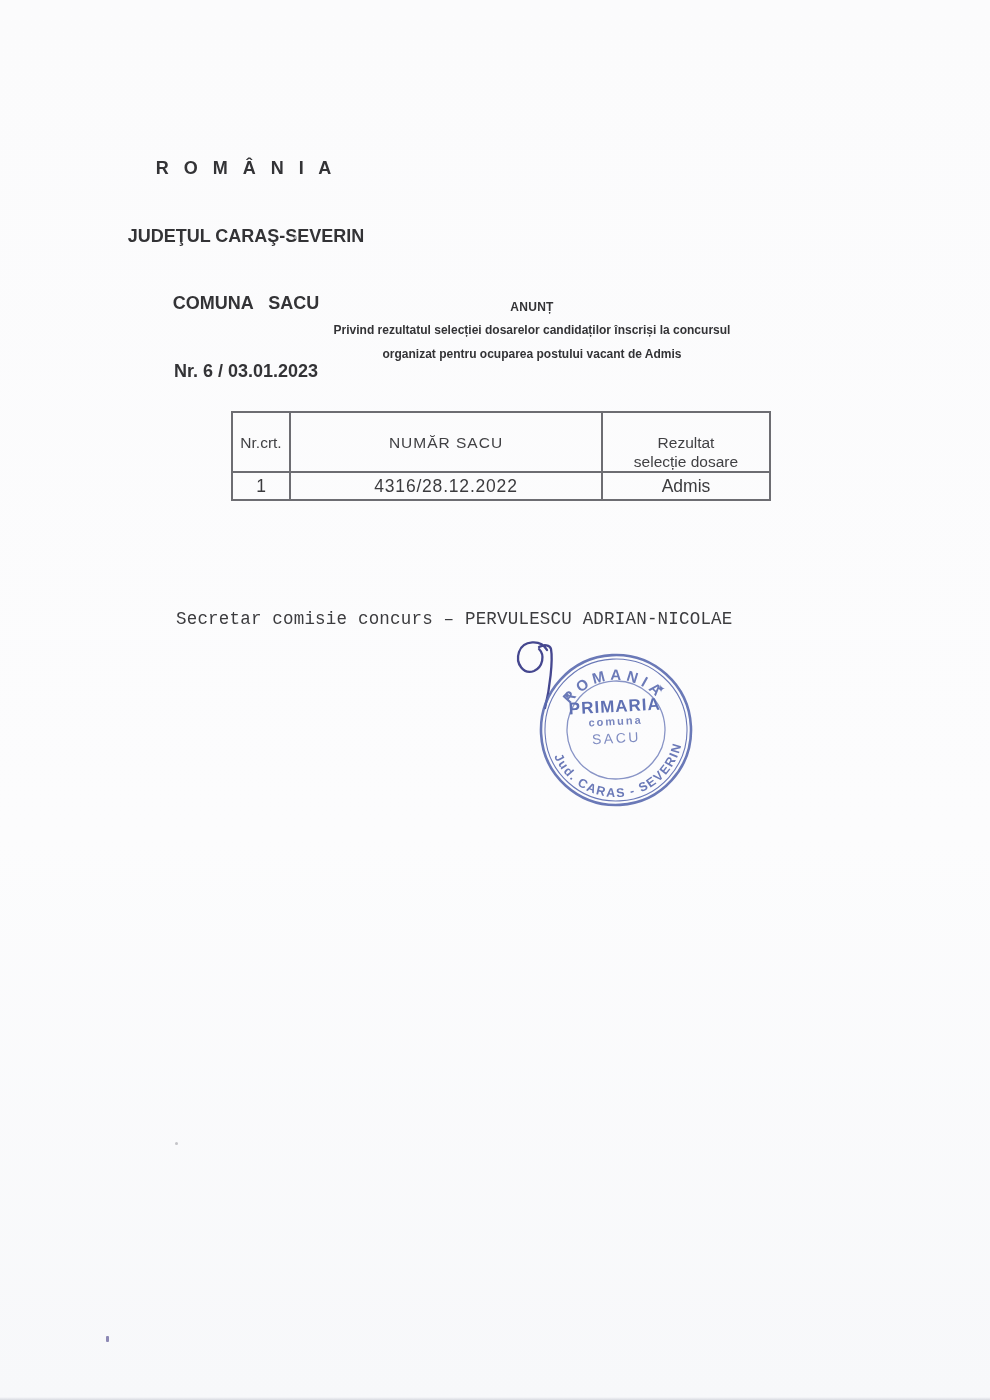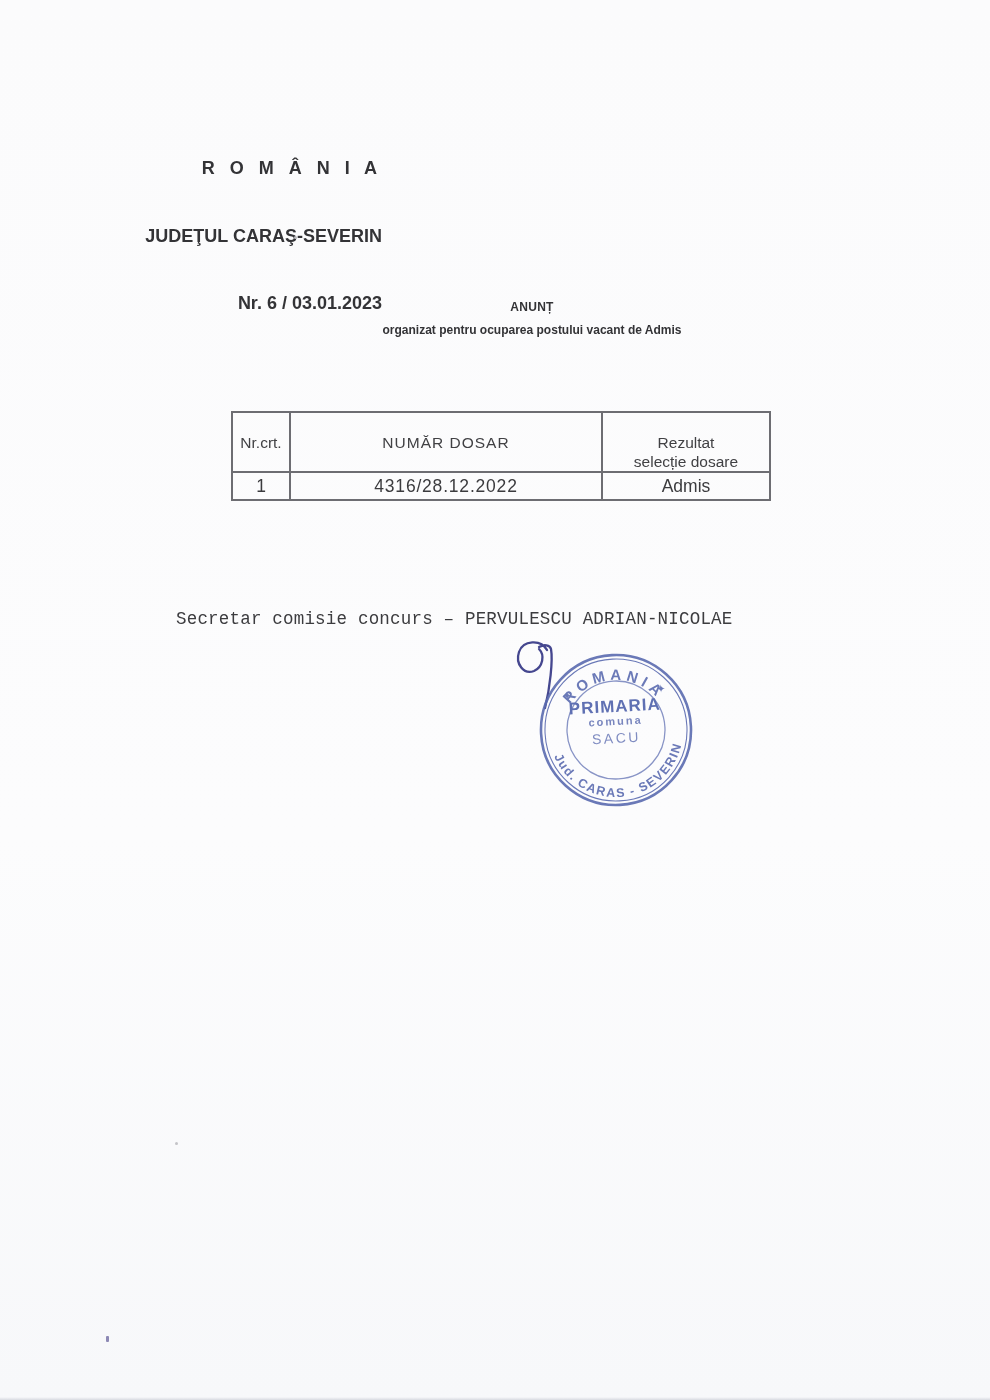--- a/index.html
+++ b/index.html
@@ -19,21 +19,21 @@
     position: absolute;
     inset: 0;
     background: linear-gradient(180deg, #fbfbfc 0%, #fcfcfd 60%, #f7f8fa 100%);
   }
   
   .letterhead {
     position: absolute;
     left: 110px;
     top: 112px;
     width: 272px;
-    text-align: right;
+    text-align: center;
     font-weight: bold;
     font-size: 18px;
     line-height: 22.5px;
     white-space: pre;
     color: #333336;
   }
   .letterhead .country { letter-spacing: 5px; }
   
   .title-block {
     position: absolute;
@@ -114,38 +114,40 @@
   }
 </style>
 </head>
 <body>
 
 <div class="page">
 
   <div class="letterhead">
     <div class="country">R O M Â N I A</div>
     <div>JUDEŢUL CARAŞ-SEVERIN</div>
+    <div>COMUNA   SACU</div>
     <div>Nr. 6 / 03.01.2023</div>
   </div>
 
   <div class="title-block">
     <div class="doc-title">ANUNȚ</div>
+    <div class="doc-subtitle">Privind rezultatul selecției dosarelor candidaților înscriși la concursul</div>
     <div class="doc-subtitle">organizat pentru ocuparea postului vacant de Admis</div>
   </div>
 
   <table class="results-table">
     <colgroup>
       <col style="width:58px">
       <col style="width:312px">
       <col style="width:168px">
     </colgroup>
     <thead>
       <tr>
         <th>Nr.crt.</th>
-        <th class="col-dosar-h">NUMĂR DOSAR</th>
+        <th class="col-dosar-h">NUMĂR SACU</th>
         <th>
           <span>Rezultat</span><br>
           <span>selecție dosare</span>
         </th>
       </tr>
     </thead>
     <tbody>
       <tr>
         <td>1</td>
         <td class="dosar-cell">4316/28.12.2022</td>

